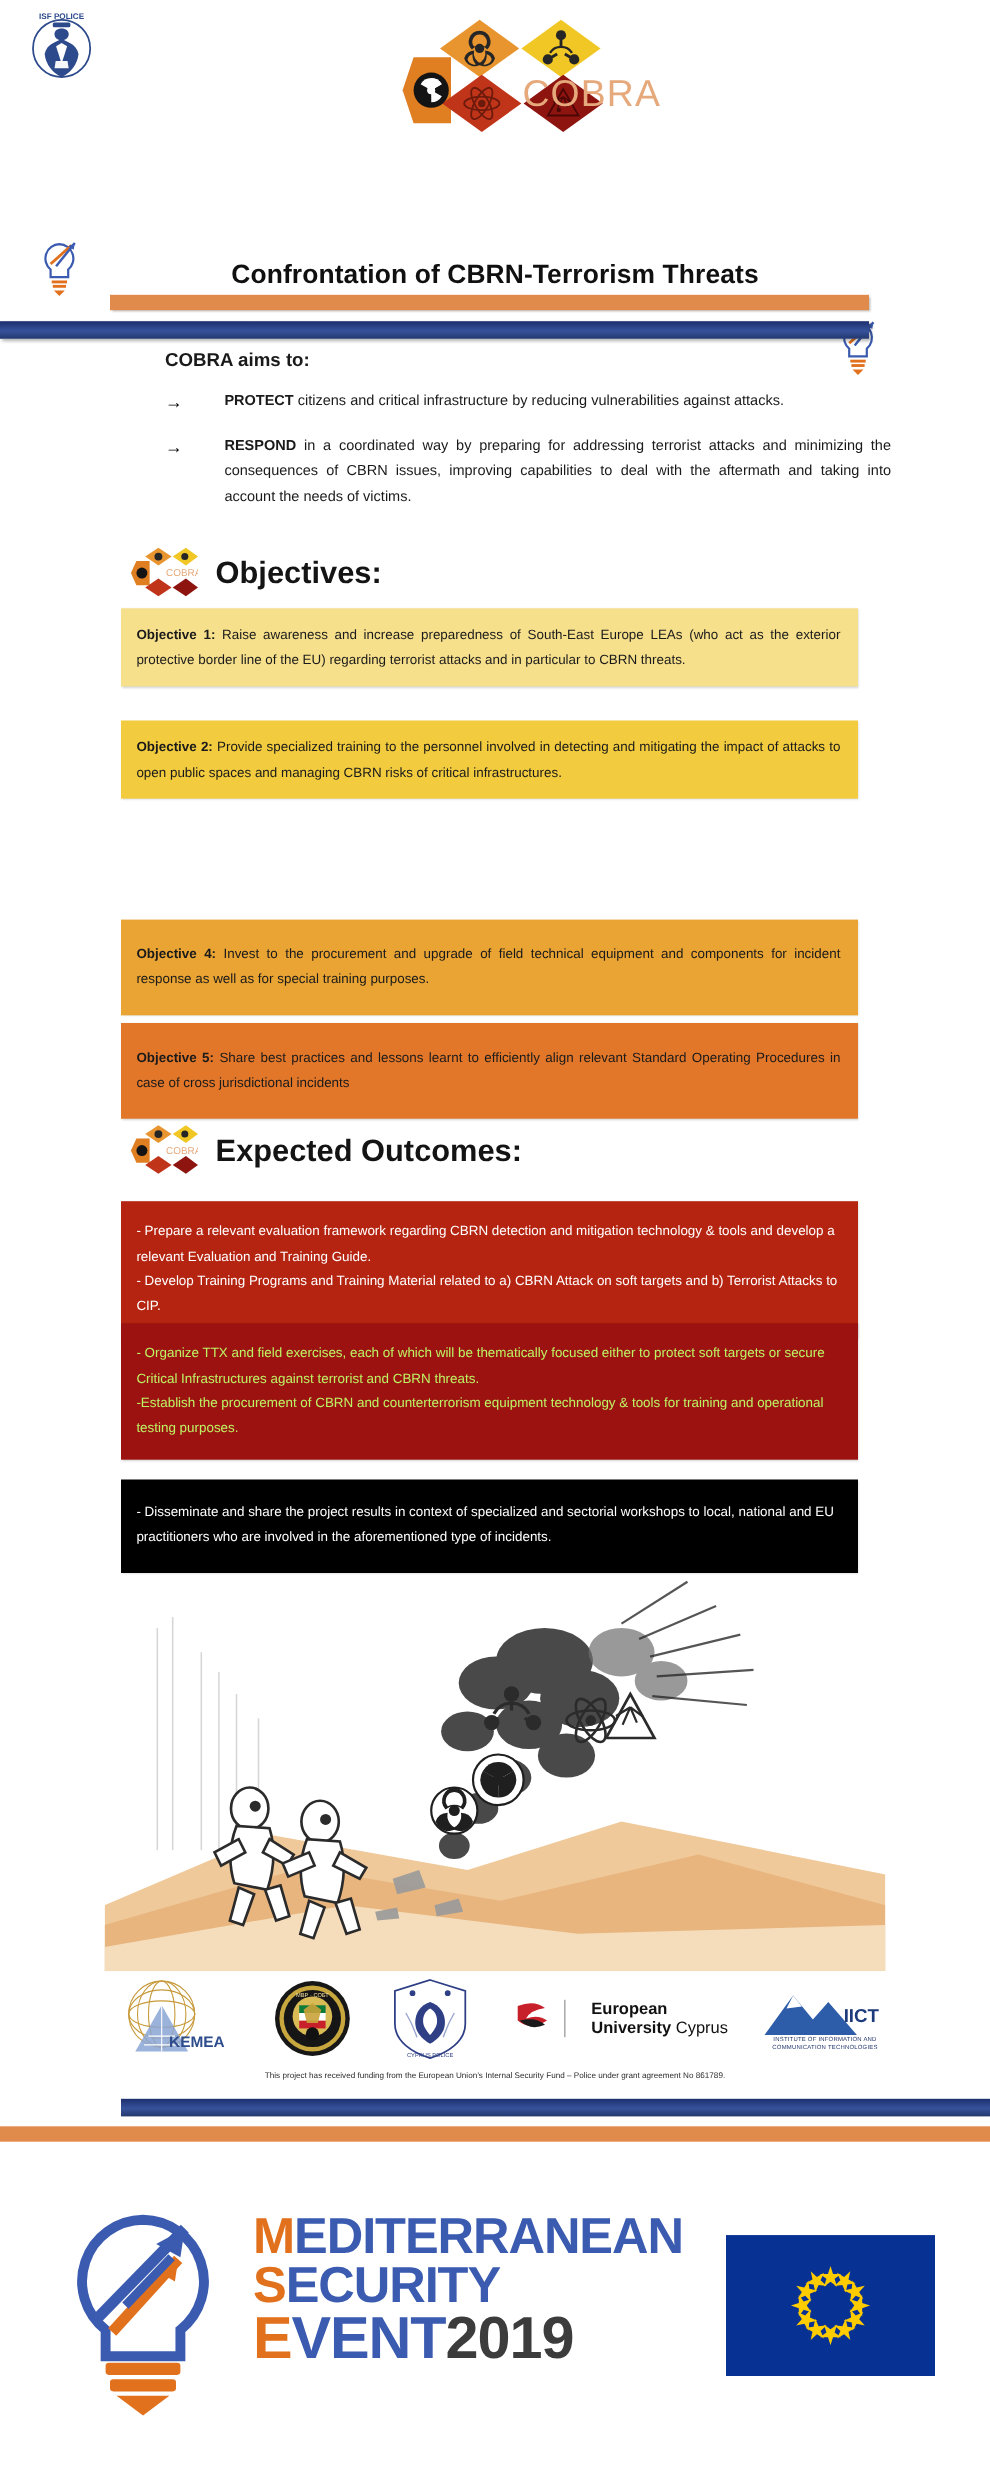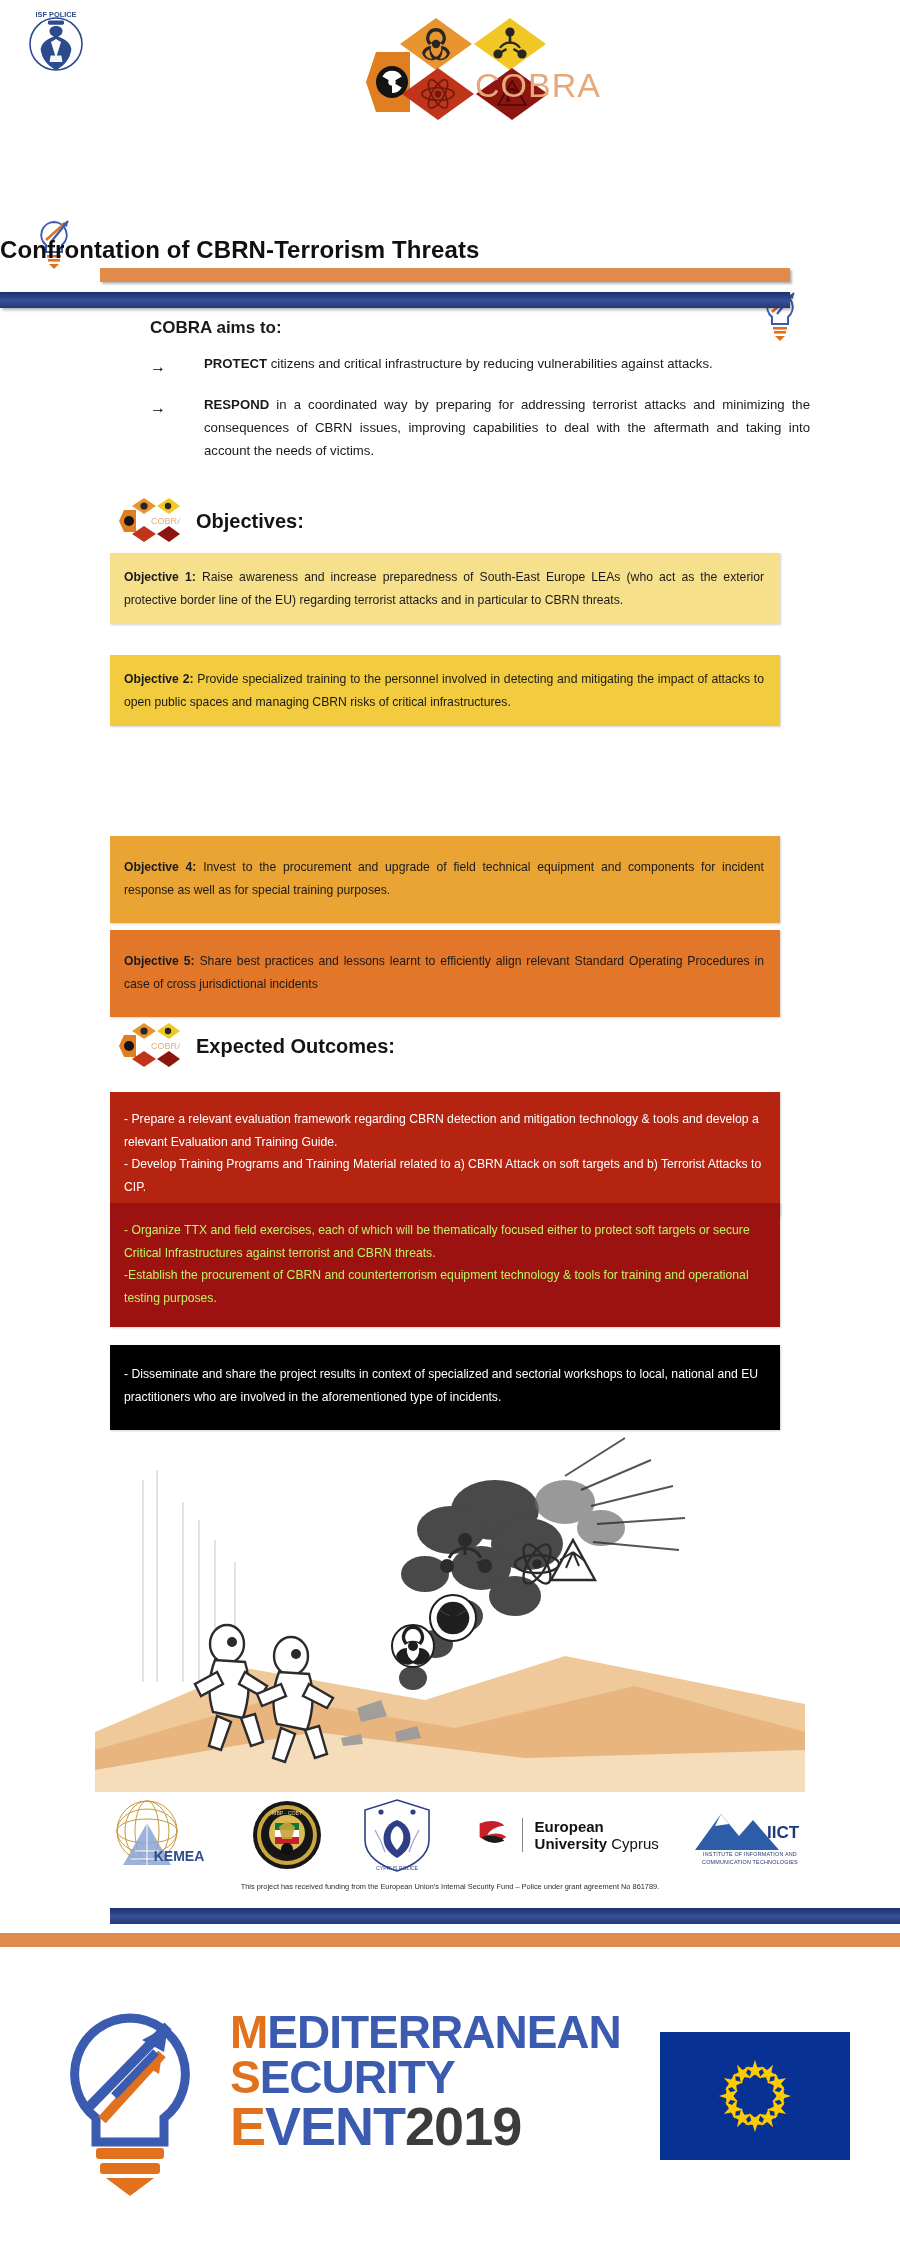--- a/index.html
+++ b/index.html
@@ -16,37 +16,37 @@
   .cobra-hero{position:absolute;left:340px;top:8px;width:240px;height:150px;}
   .cobra-hero .word{position:absolute;left:135px;top:58px;font-size:34px;letter-spacing:1px;color:#e6a97b;font-family:"Liberation Sans",sans-serif;}
 
   
   .bulb-mark{position:absolute;width:40px;height:56px;}
   .bulb-left{left:34px;top:218px;}
   .bulb-right{left:760px;top:290px;}
 
   
   .title-row{position:absolute;left:0;top:236px;width:900px;height:44px;}
-  .title{position:absolute;left:0;top:0;width:900px;text-align:left;font-size:24px;font-weight:bold;color:#101010;letter-spacing:.1px;}
+  .title{position:absolute;left:0;top:0;width:900px;text-align:center;font-size:24px;font-weight:bold;color:#101010;letter-spacing:.1px;}
   .orange-rule{position:absolute;left:100px;top:268px;width:690px;height:14px;background:#e08b4c;box-shadow:2px 2px 2px rgba(0,0,0,.28);}
   .blue-rule{position:absolute;left:0px;top:292px;width:790px;height:16px;
      background:linear-gradient(#1c2f6e,#37529b 55%,#24386f);box-shadow:2px 2px 3px rgba(0,0,0,.3);}
 
   
   .aims{position:absolute;left:150px;top:318px;width:660px;}
   .aims h2{margin:0 0 14px 0;font-size:17px;font-weight:bold;}
   .aim-row{display:flex;margin-bottom:12px;font-size:13.2px;line-height:1.75;}
   .arrow{width:54px;flex:0 0 54px;font-size:16px;color:#000;padding-top:1px;}
   .aim-txt{flex:1;text-align:justify;}
   .aim-txt b{font-weight:bold;}
 
   
   .sec-head{position:absolute;display:flex;align-items:center;gap:16px;}
   .sec-head .hx{width:62px;height:62px;position:relative;}
-  .sec-head .lbl{font-size:20px;font-weight:bold;color:#141414;}
+  .sec-head .lbl{font-size:28px;font-weight:bold;color:#141414;}
 
   
   .box{position:absolute;left:110px;width:670px;box-sizing:border-box;
        padding:13px 16px 13px 14px;font-size:12.2px;line-height:1.85;text-align:justify;
        box-shadow:1px 1px 2px rgba(0,0,0,.18);}
   .box b{font-weight:bold;}
 
   
   .illus{position:absolute;left:95px;top:1432px;width:710px;height:360px;overflow:hidden;background:#fff;}
 
@@ -397,21 +397,21 @@
         </g>
         <text x="38" y="74" font-size="5.2" fill="#2e3f86" font-family="Liberation Sans, sans-serif" text-anchor="middle">CYPRUS  POLICE</text>
       </svg>
     </div>
 
     <div class="logo-cell" style="gap:8px;">
       <svg viewBox="0 0 44 44" width="42" height="42">
         <path d="M8 10 q16 -6 26 2 q-14 2 -18 10 q12 -4 20 2 q-16 10 -28 0z" fill="#c8202a"></path>
         <path d="M10 24 q16 -4 24 4 q-14 6 -24 -4z" fill="#1a1a1a"></path>
       </svg>
-      <div style="border-left:1px solid #888;padding-left:12px;">
+      <div style="border-left:1px solid #888;padding-left:24px;">
         <div class="euc-txt"><span class="b">European</span></div>
         <div class="euc-txt"><span class="b">University</span> <span>Cyprus</span></div>
       </div>
     </div>
 
     <div class="logo-cell" style="flex-direction:column;">
       <svg viewBox="0 0 110 46" width="110" height="46">
         <polygon points="0,46 26,10 44,32 58,16 84,46" fill="#2d5ca8"></polygon>
         <polygon points="26,10 34,20 20,22" fill="#fff"></polygon>
         <text x="88" y="34" font-size="17" font-weight="bold" fill="#1d3a7a" font-family="Liberation Sans, sans-serif" text-anchor="middle">IICT</text>

